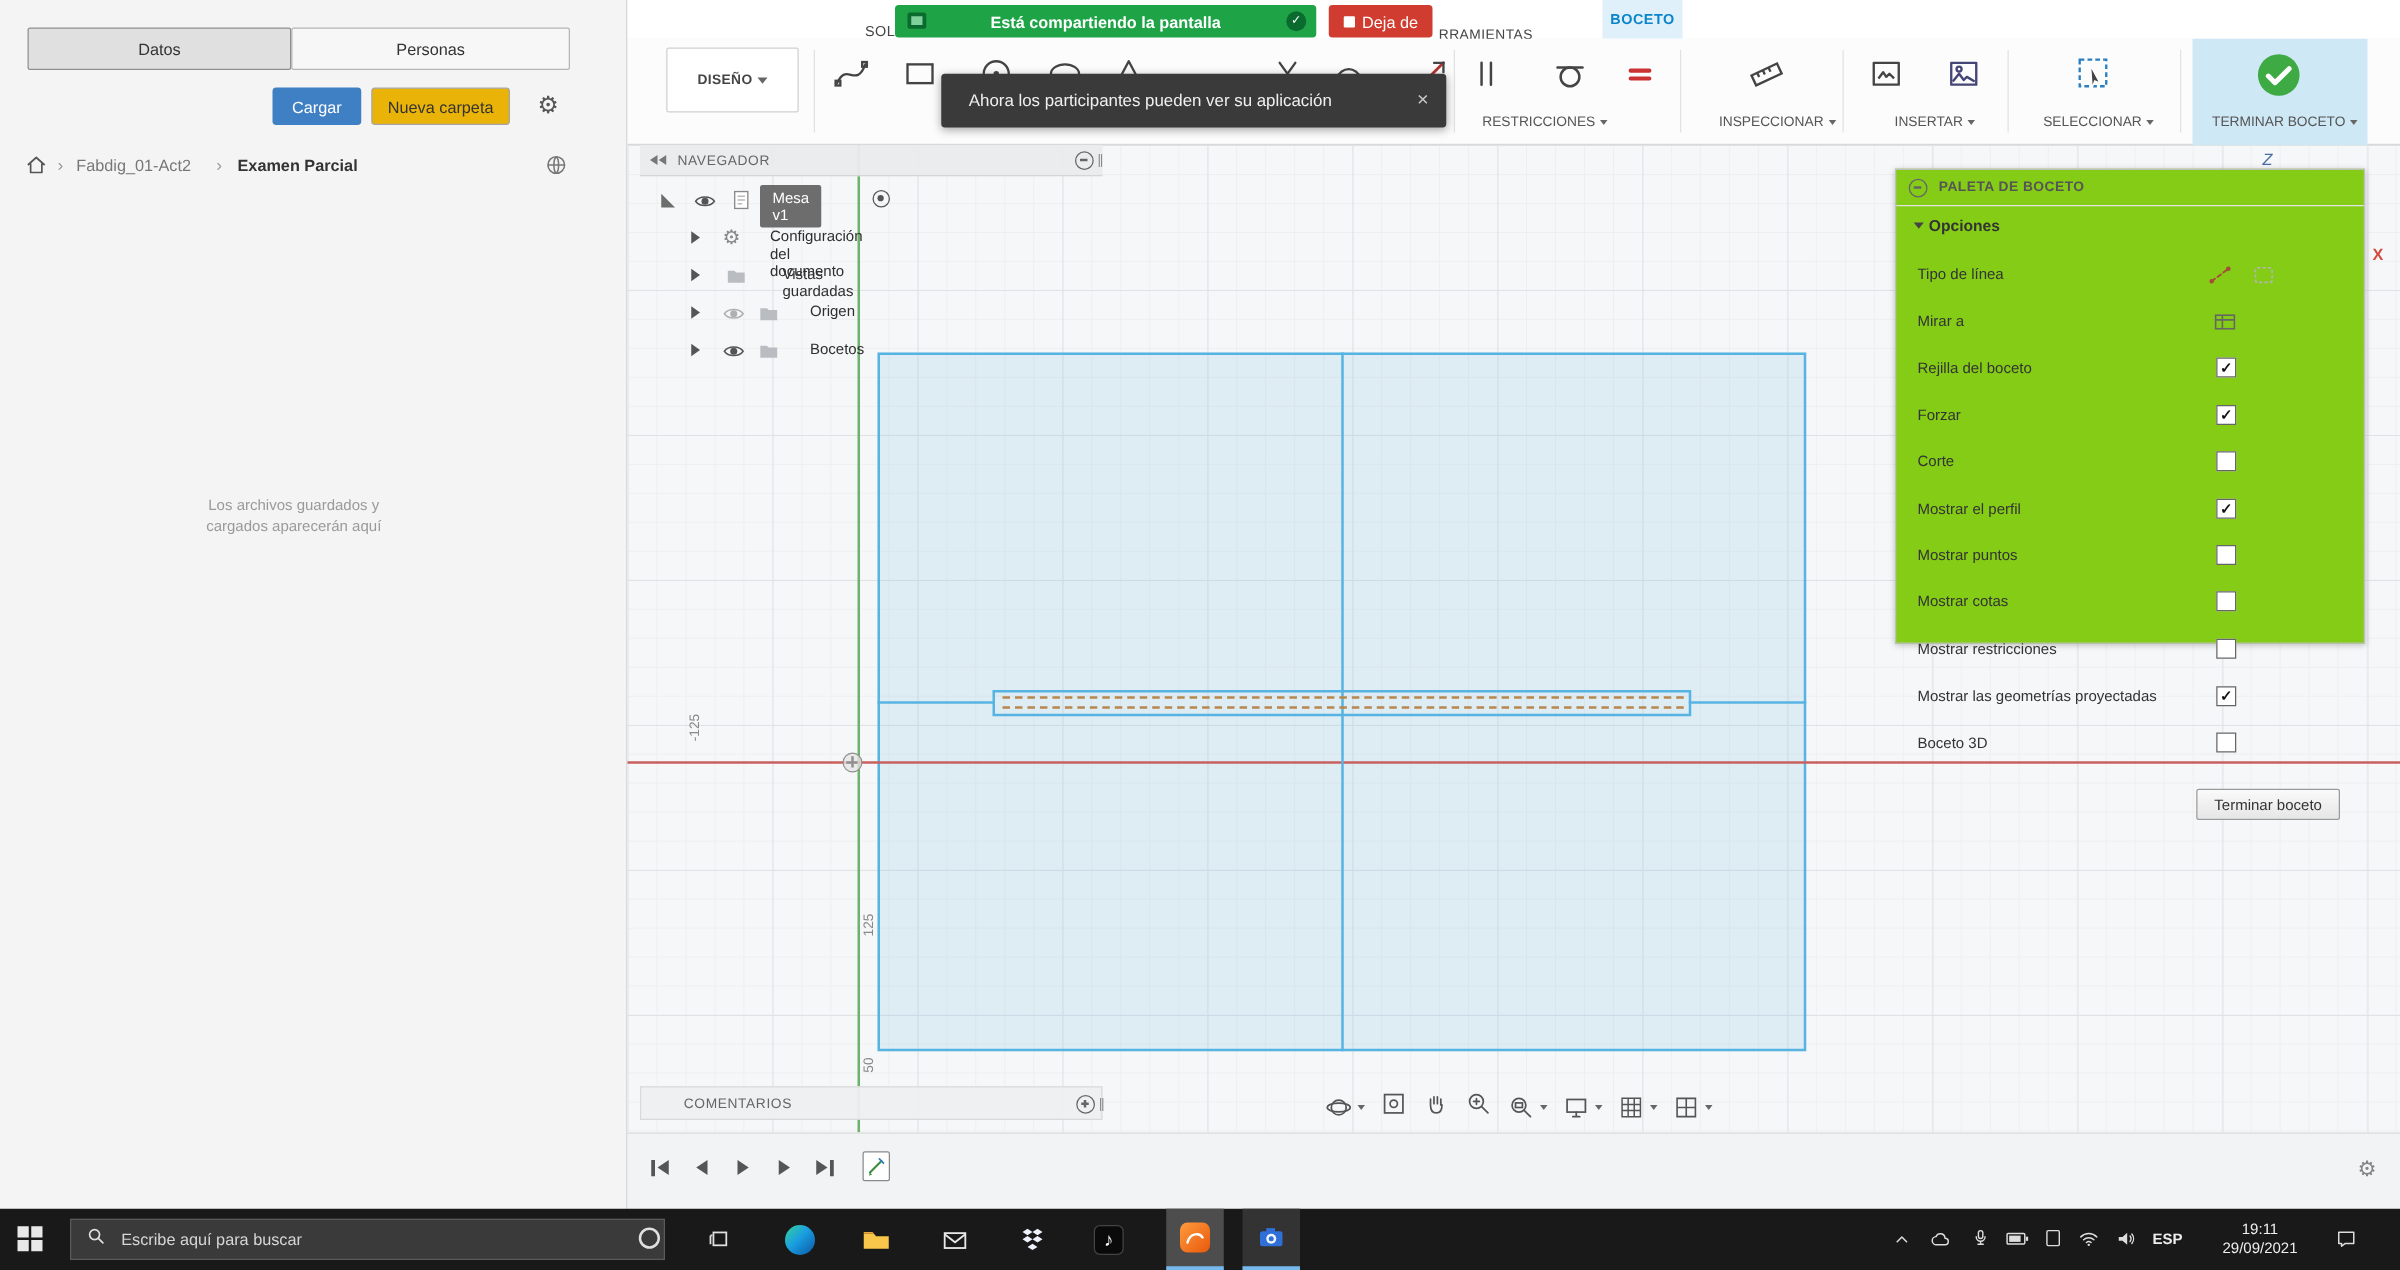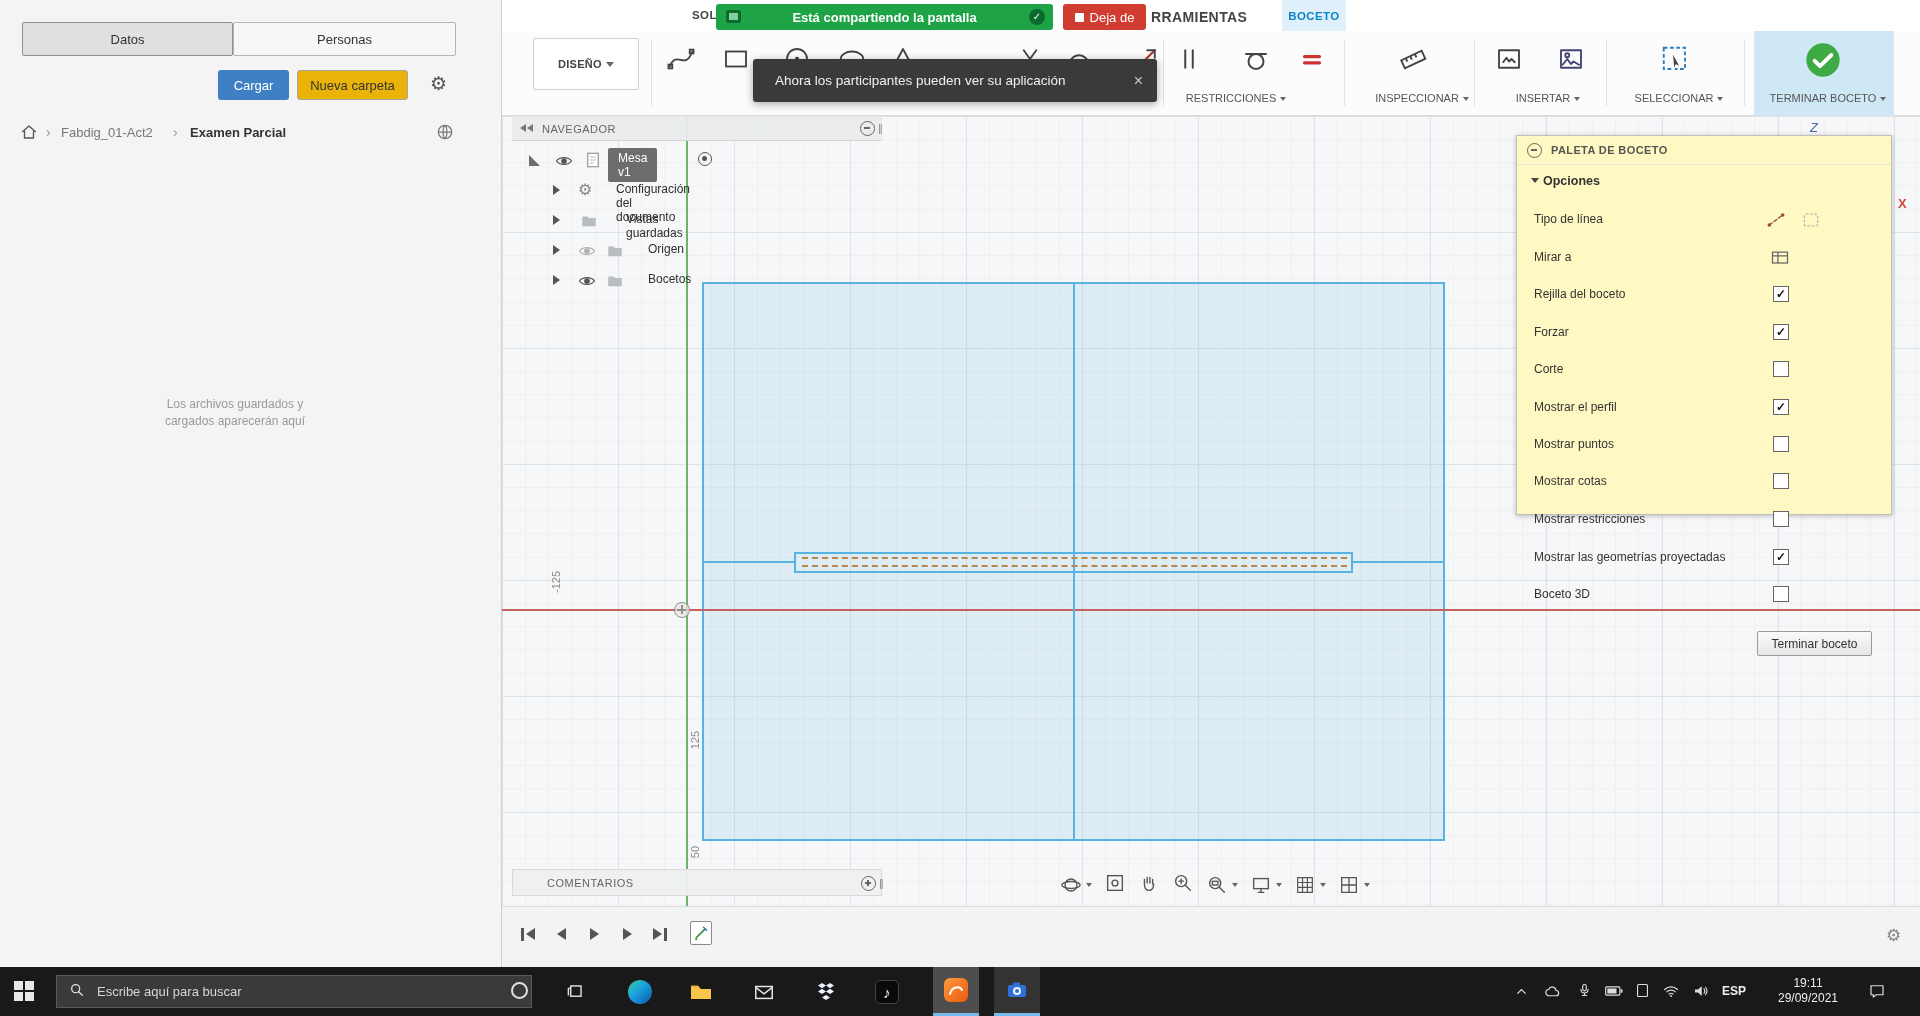--- a/index.html
+++ b/index.html
@@ -75,22 +75,22 @@
       </span>
     </div>
 
     <div class="ab" style="left:0;top:396px;width:470px;text-align:center;font-size:12px;color:#9a9a9a;line-height:17px">
       <div>Los archivos guardados y</div>
       <div>cargados aparecerán aquí</div>
     </div>
   </div>
 
   <div class="ab" style="left:502px;top:0;width:1418px;height:31px;background:#ffffff">
-    <span class="ab" style="left:190px;top:9px;font-size:11.5px;font-weight:bold;color:#444;letter-spacing:.4px">SOL</span>
-    <span class="ab" style="left:649px;top:9px;font-size:14px;font-weight:bold;color:#444;letter-spacing:.4px">RRAMIENTAS</span>
+    <span class="ab" style="left:190px;top:20px;font-size:11.5px;font-weight:normal;color:#444;letter-spacing:.4px">SOL</span>
+    <span class="ab" style="left:649px;top:22px;font-size:11px;font-weight:normal;color:#444;letter-spacing:.4px">RRAMIENTAS</span>
     <div class="ab" style="left:780px;top:0;width:64px;height:31px;background:#dff0fa;display:flex;align-items:center;justify-content:center">
       <span style="font-size:11.5px;font-weight:bold;color:#0a85c9;letter-spacing:.4px">BOCETO</span>
     </div>
   </div>
 
   <div class="ab" style="left:502px;top:31px;width:1418px;height:85px;background:#fcfcfc;border-bottom:1px solid #d9d9d9;box-sizing:border-box">
     <div class="ab" style="left:31px;top:7px;width:104px;height:50px;background:#fff;border:1px solid #d0d0d0;border-radius:2px;
                 display:flex;align-items:center;justify-content:center">
       <span style="font-size:11px;font-weight:bold;color:#444;letter-spacing:.3px">DISEÑO</span>
       <span class="caret"></span>
@@ -412,21 +412,21 @@
         <svg width="22" height="22" viewBox="0 0 24 24">
             <g stroke="#555" fill="none" stroke-width="1.4">
               <path d="M4 4h16v16H4z M12 4v16 M4 12h16"></path>
             </g>
           </svg>
         <span class="caret caret-sm"></span>
         </span>
     </div>
   </div>
 
-  <div class="ab" style="left:1516px;top:135px;width:376px;height:380px;background:#fef9c3;border:1px solid #bfbfbf;
+  <div class="ab" style="left:1516px;top:135px;width:376px;height:380px;background:#84cc16;border:1px solid #bfbfbf;
               box-shadow:0 1px 5px rgba(0,0,0,.25);box-sizing:border-box">
     <div class="ab" style="left:0;top:0;width:100%;height:28px;border-bottom:1px solid #e3e3e3">
       <span class="circle-minus ab" style="left:10px;top:7px"></span>
       <span class="ab" style="left:34px;top:8px;font-size:11px;font-weight:bold;color:#555;letter-spacing:.4px">PALETA DE BOCETO</span>
     </div>
     <div class="ab" style="left:0;top:31px;width:100%;height:28px">
       <span class="caret ab" style="left:10px;top:11px;border-top-color:#444"></span>
       <span class="ab" style="left:26px;top:7px;font-size:12.5px;font-weight:bold;color:#333">Opciones</span>
     </div>
 

